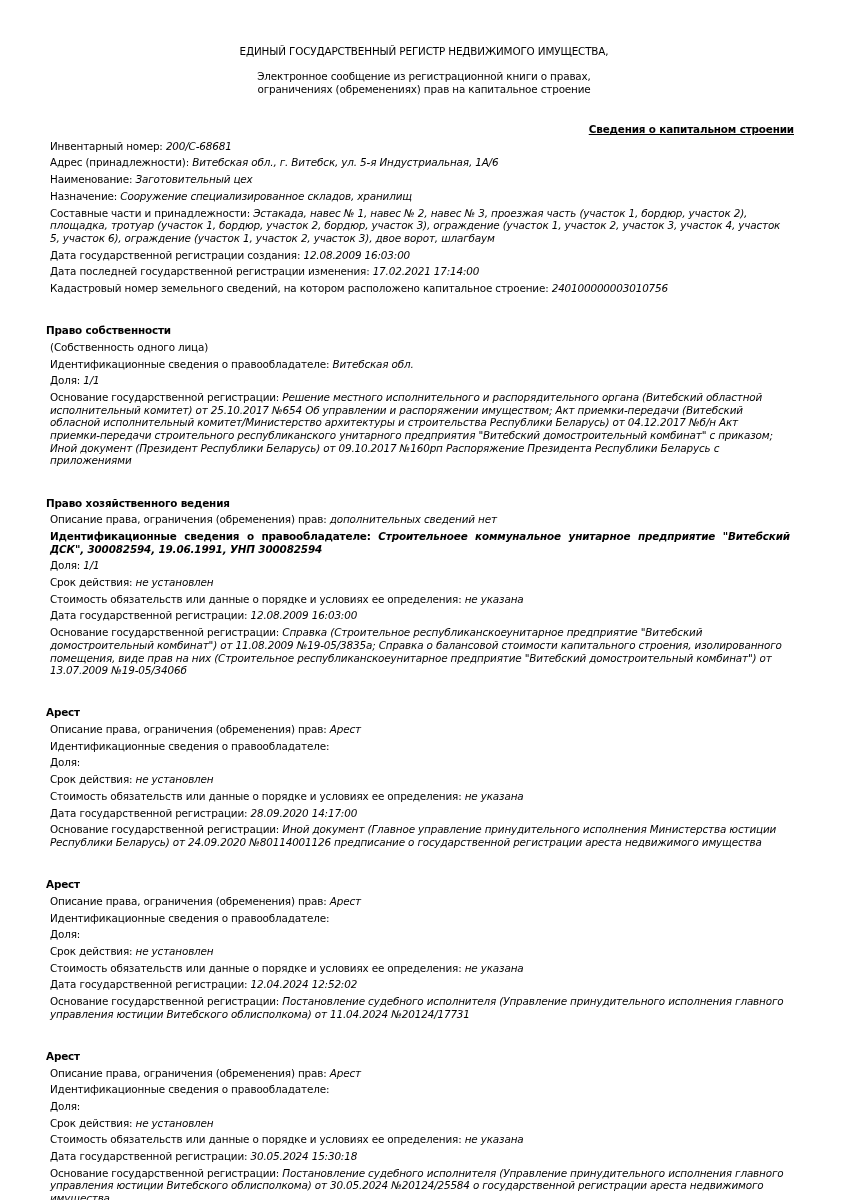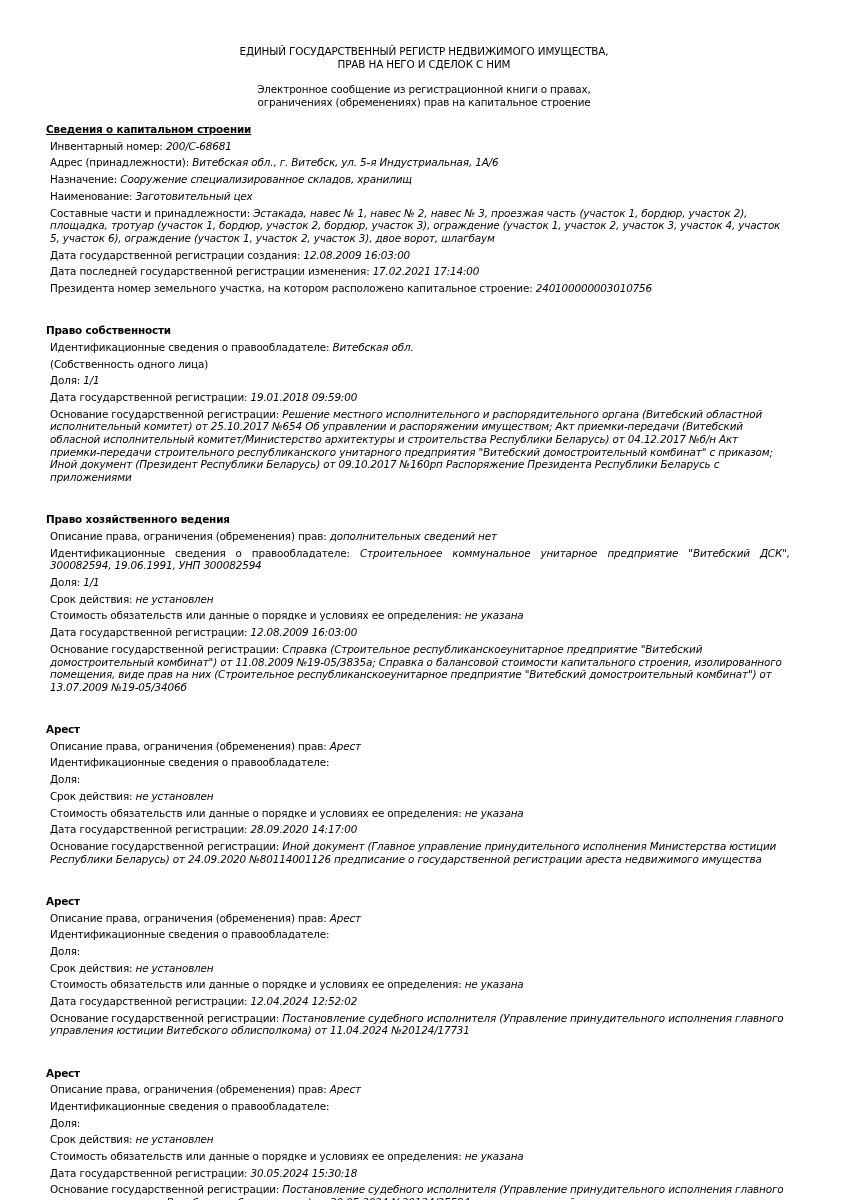--- a/index.html
+++ b/index.html
@@ -7,58 +7,56 @@
     width: 848px; height: 1200px; position: relative; overflow: hidden;
     font-family: "DejaVu Sans", sans-serif; font-size: 10.4px; color: #000;
     letter-spacing: -0.15px;
   }
   .header { position: absolute; top: 45px; left: 0; width: 848px; text-align: center; line-height: 12.7px; }
   .header .gap { height: 12.7px; }
   .content { position: absolute; top: 123px; left: 46px; width: 748px; line-height: 12.7px; }
   .section { margin: 0; }
   .spacer { height: 25.4px; }
   .title { font-weight: bold; }
-  .title.u { text-decoration: underline; }
+  .title.u { text-decoration: underline; text-align: right; }
   .val { font-style: italic; }
-  .just { text-align: justify; text-align-last: left; }
+  .just { text-align: justify; text-align-last: left; font-weight: bold; }
   .line { margin: 4px; }
 </style>
 </head>
 <body>
 
 <div class="header">
   <div>ЕДИНЫЙ ГОСУДАРСТВЕННЫЙ РЕГИСТР НЕДВИЖИМОГО ИМУЩЕСТВА,</div>
-  <div>ПРАВ НА НЕГО И СДЕЛОК С НИМ</div>
   <div class="gap"></div>
   <div>Электронное сообщение из регистрационной книги о правах,</div>
   <div>ограничениях (обременениях) прав на капитальное строение</div>
 </div>
 
 <div class="content">
 
   <div class="section">
     <div class="title u">Сведения о капитальном строении</div>
     <div class="line"><span>Инвентарный номер: </span><span class="val">200/С-68681</span></div>
     <div class="line"><span>Адрес (принадлежности): </span><span class="val">Витебская обл., г. Витебск, ул. 5-я Индустриальная, 1А/6</span></div>
+    <div class="line"><span>Наименование: </span><span class="val">Заготовительный цех</span></div>
     <div class="line"><span>Назначение: </span><span class="val">Сооружение специализированное складов, хранилищ</span></div>
-    <div class="line"><span>Наименование: </span><span class="val">Заготовительный цех</span></div>
     <div class="line"><span>Составные части и принадлежности: </span><span class="val">Эстакада, навес № 1, навес № 2, навес № 3, проезжая часть (участок 1, бордюр, участок 2), площадка, тротуар (участок 1, бордюр, участок 2, бордюр, участок 3), ограждение (участок 1, участок 2, участок 3, участок 4, участок 5, участок 6), ограждение (участок 1, участок 2, участок 3), двое ворот, шлагбаум</span></div>
     <div class="line"><span>Дата государственной регистрации создания: </span><span class="val">12.08.2009 16:03:00</span></div>
     <div class="line"><span>Дата последней государственной регистрации изменения: </span><span class="val">17.02.2021 17:14:00</span></div>
-    <div class="line"><span>Президента номер земельного участка, на котором расположено капитальное строение: </span><span class="val">240100000003010756</span></div>
+    <div class="line"><span>Кадастровый номер земельного сведений, на котором расположено капитальное строение: </span><span class="val">240100000003010756</span></div>
   </div>
 
   <div class="spacer"></div>
 
   <div class="section">
     <div class="title">Право собственности</div>
+    <div class="line">(Собственность одного лица)</div>
     <div class="line"><span>Идентификационные сведения о правообладателе: </span><span class="val">Витебская обл.</span></div>
-    <div class="line">(Собственность одного лица)</div>
     <div class="line"><span>Доля: </span><span class="val">1/1</span></div>
-    <div class="line"><span>Дата государственной регистрации: </span><span class="val">19.01.2018 09:59:00</span></div>
     <div class="line"><span>Основание государственной регистрации: </span><span class="val">Решение местного исполнительного и распорядительного органа (Витебский областной исполнительный комитет) от 25.10.2017 №654 Об управлении и распоряжении имуществом; Акт приемки-передачи (Витебский обласной исполнительный комитет/Министерство архитектуры и строительства Республики Беларусь) от 04.12.2017 №б/н Акт приемки-передачи строительного республиканского унитарного предприятия "Витебский домостроительный комбинат" с приказом; Иной документ (Президент Республики Беларусь) от 09.10.2017 №160рп Распоряжение Президента Республики Беларусь с приложениями</span></div>
   </div>
 
   <div class="spacer"></div>
 
   <div class="section">
     <div class="title">Право хозяйственного ведения</div>
     <div class="line"><span>Описание права, ограничения (обременения) прав: </span><span class="val">дополнительных сведений нет</span></div>
     <div class="line just"><span>Идентификационные сведения о правообладателе: </span><span class="val">Строительноее коммунальное унитарное предприятие "Витебский ДСК", 300082594, 19.06.1991, УНП 300082594</span></div>
     <div class="line"><span>Доля: </span><span class="val">1/1</span></div>

